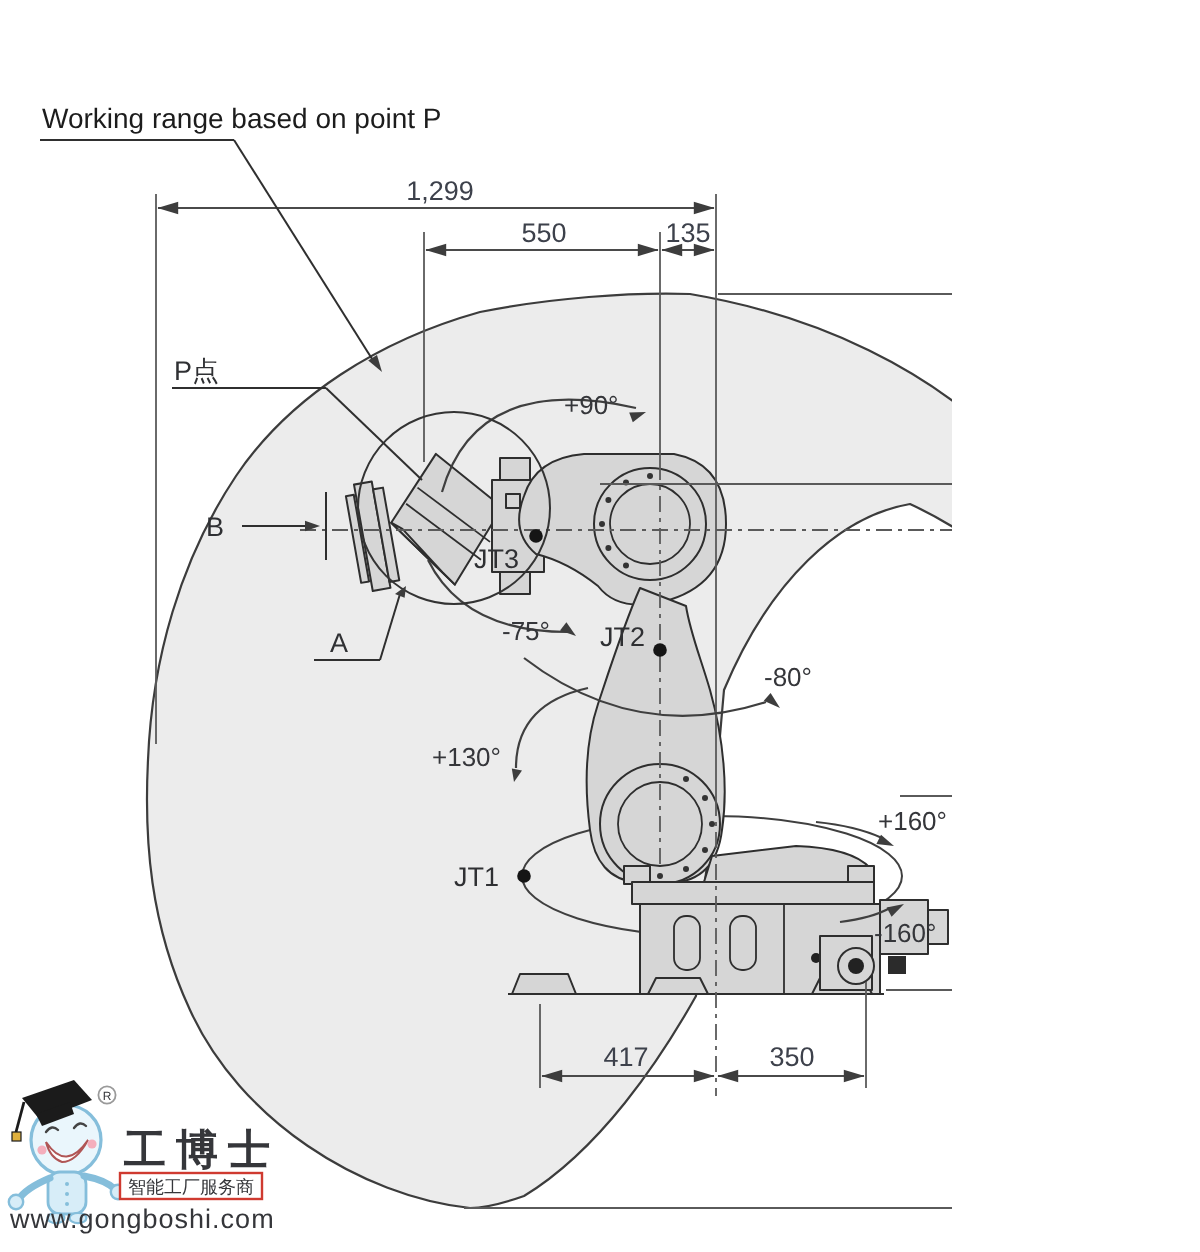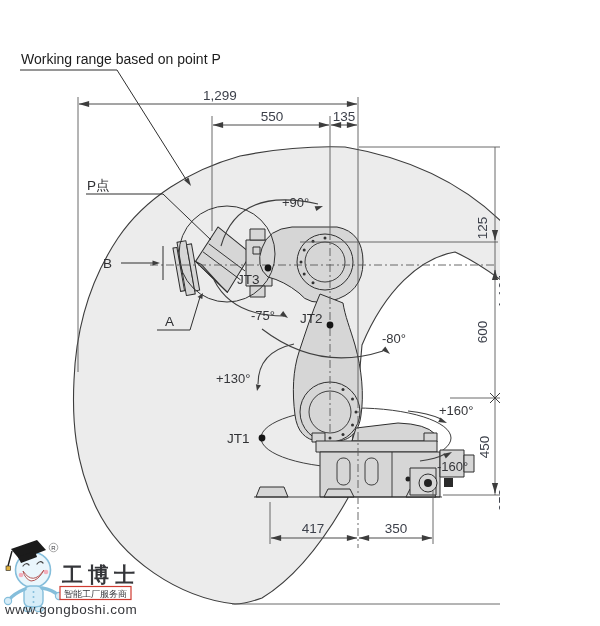--- a/index.html
+++ b/index.html
@@ -1,17 +1,17 @@
 <!DOCTYPE html>
 <html><head>
 <meta charset="utf-8">
 <style>
   html,body{margin:0;padding:0;background:#fff;}
   #stage{position:relative;width:476px;height:626px;background:#fff;overflow:hidden;
-         font-family:"Liberation Sans","DejaVu Sans",sans-serif;padding-left:24px;}
+         font-family:"Liberation Sans","DejaVu Sans",sans-serif;}
   svg{position:absolute;left:0;top:0;}
   text{fill:#35363a;}
   .dimline{stroke:#4a4a4a;stroke-width:1;fill:none;}
   .extline{stroke:#5a5a5a;stroke-width:0.9;fill:none;}
   .chain{stroke:#5a5a5a;stroke-width:0.9;fill:none;stroke-dasharray:8 3 2 3;}
   .arcline{stroke:#3f3f3f;stroke-width:1.1;fill:none;}
   .leader{stroke:#2f2f2f;stroke-width:1;fill:none;}
   .arrow{fill:#3d3d3d;stroke:none;}
   .robot{stroke:#2e2e2e;stroke-width:1;fill:#d6d6d6;stroke-linejoin:round;}
   .robotline{stroke:#2e2e2e;stroke-width:0.9;fill:none;}

